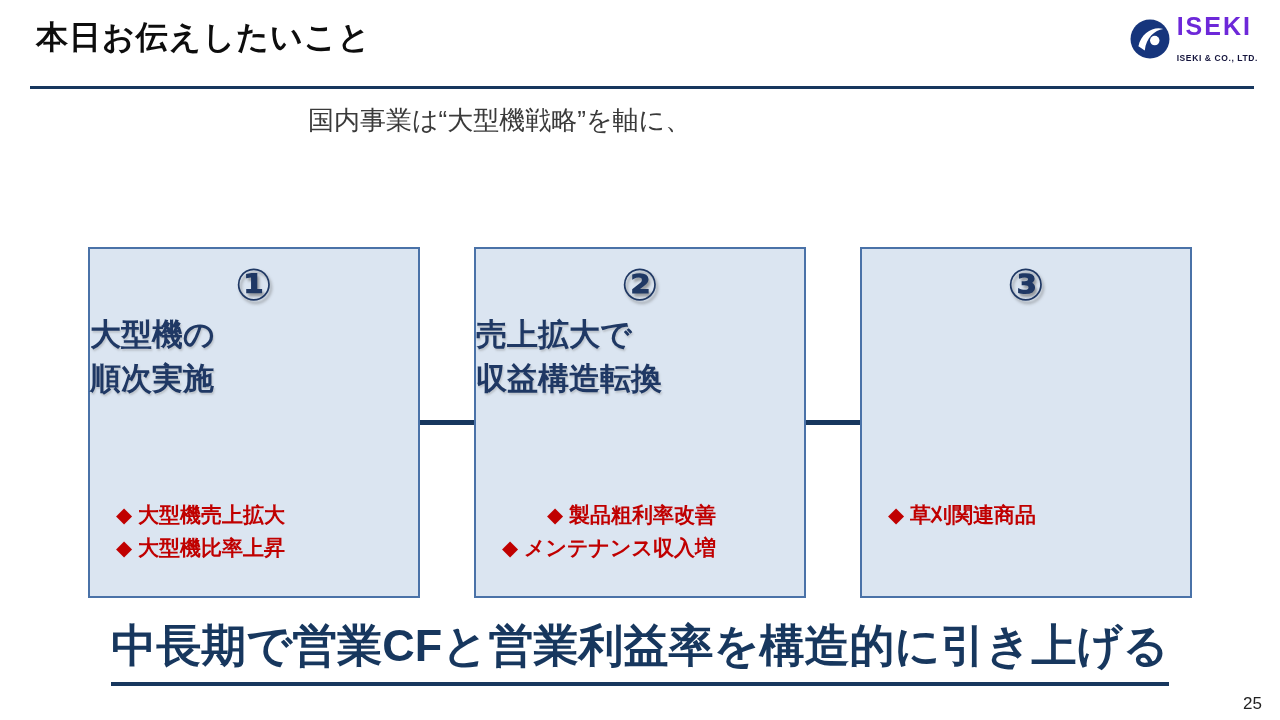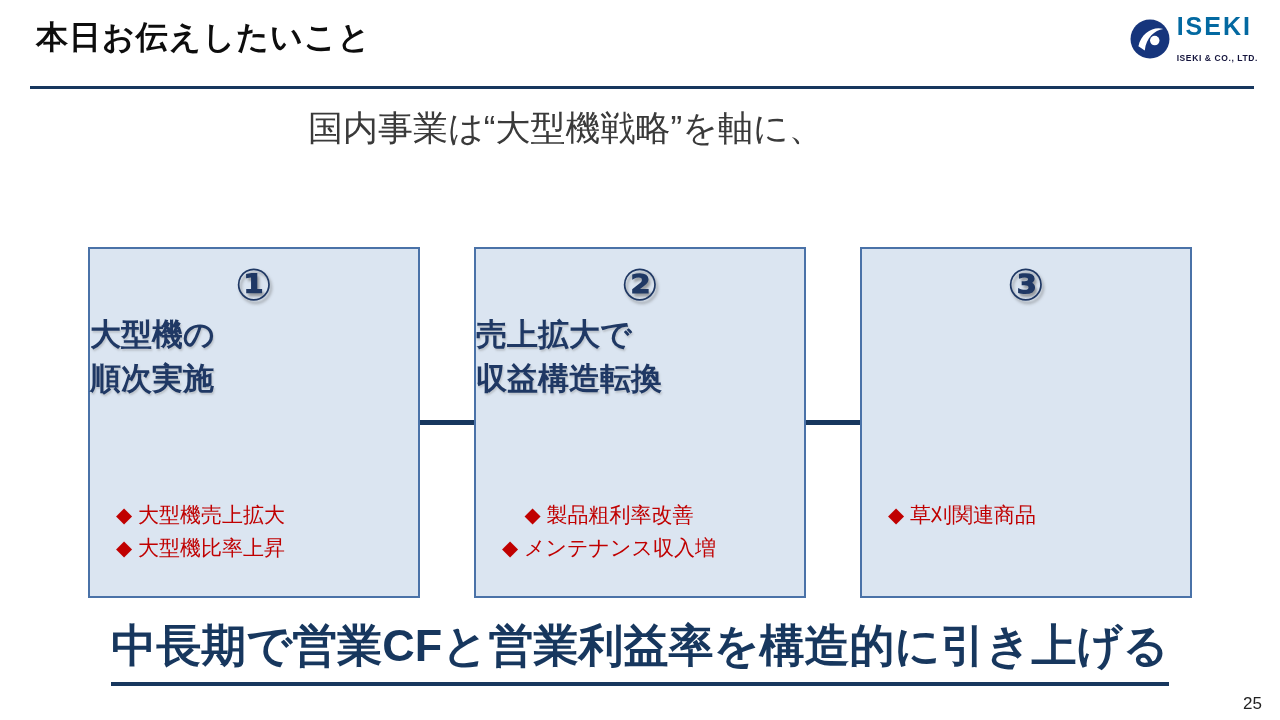--- a/index.html
+++ b/index.html
@@ -37,38 +37,38 @@
     top: 14px;
     display: flex;
     align-items: center;
     gap: 7px;
   }
   .logo-icon { display: block; line-height: 0; }
   .logo-text { display: flex; flex-direction: column; align-items: flex-start; }
   .logo-brand {
     font-size: 25px;
     font-weight: bold;
-    color: #0369a1;
+    color: #6d28d9;
     letter-spacing: 2px;
     line-height: 1;
   }
   .logo-company {
     font-size: 8.5px;
     font-weight: bold;
     color: #14143c;
     letter-spacing: 0.6px;
     margin-top: 14px;
   }
 
   
   .lead {
     position: absolute;
     left: 308px;
     top: 98px;
-    font-size: 35px;
+    font-size: 26px;
     color: #3a3a3a;
     line-height: 1.72;
     white-space: nowrap;
   }
 
   
   .boxes {
     position: absolute;
     left: 88px;
     top: 247px;
@@ -106,24 +106,24 @@
     font-weight: bold;
     color: #1f3864;
     line-height: 1.42;
     text-shadow: 1px 2px 2px rgba(130,130,130,0.35);
   }
   .box-bullets {
     position: absolute;
     left: 26px;
     top: 250px;
     font-size: 21px;
-    font-weight: normal;
+    font-weight: bold;
     color: #c00000;
     line-height: 1.55;
-    text-align: center;
+    text-align: right;
     white-space: nowrap;
   }
 
   
   .footer-wrap {
     position: absolute;
     left: 0;
     right: 0;
     top: 616px;
     text-align: center;

